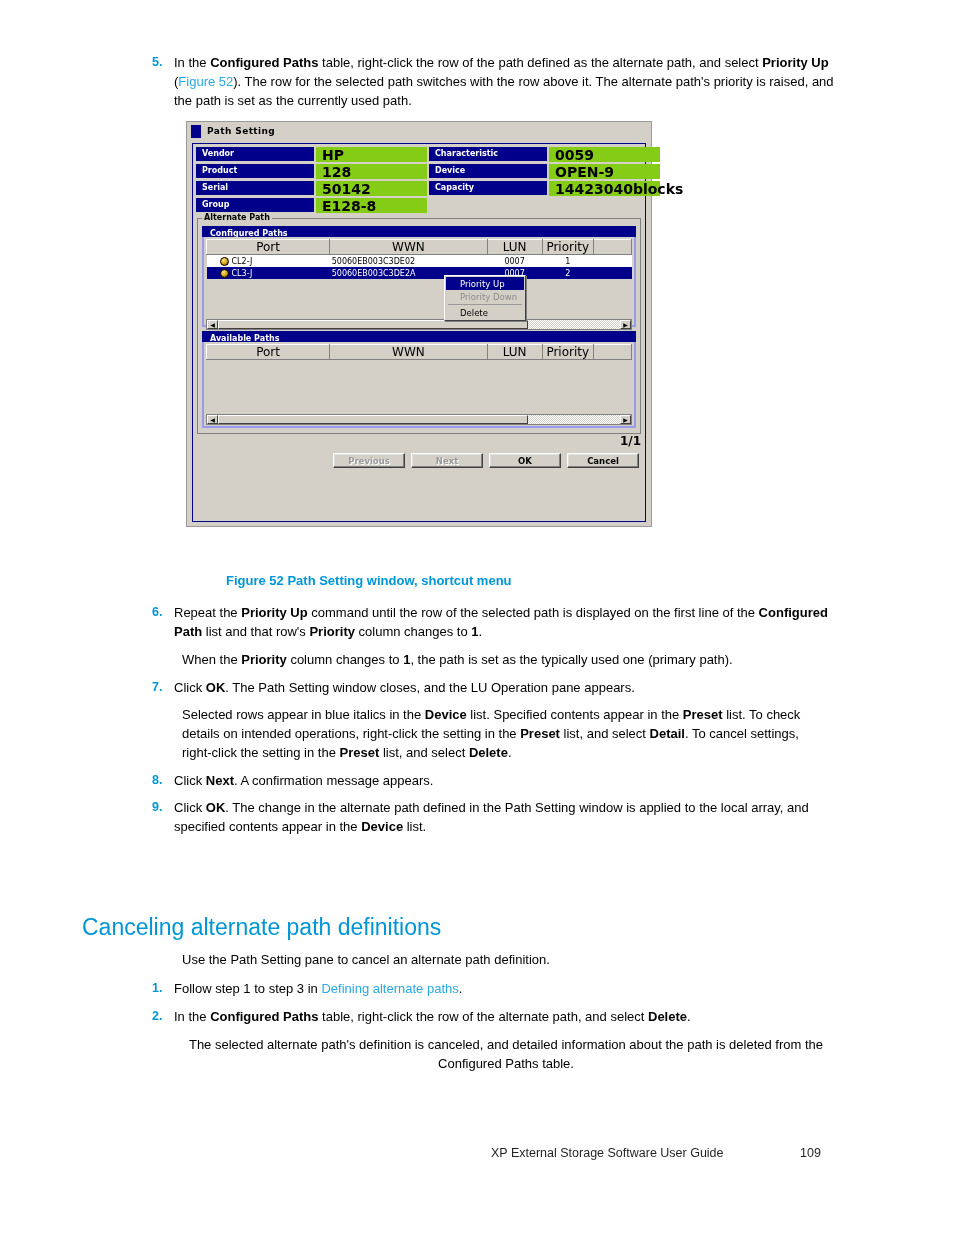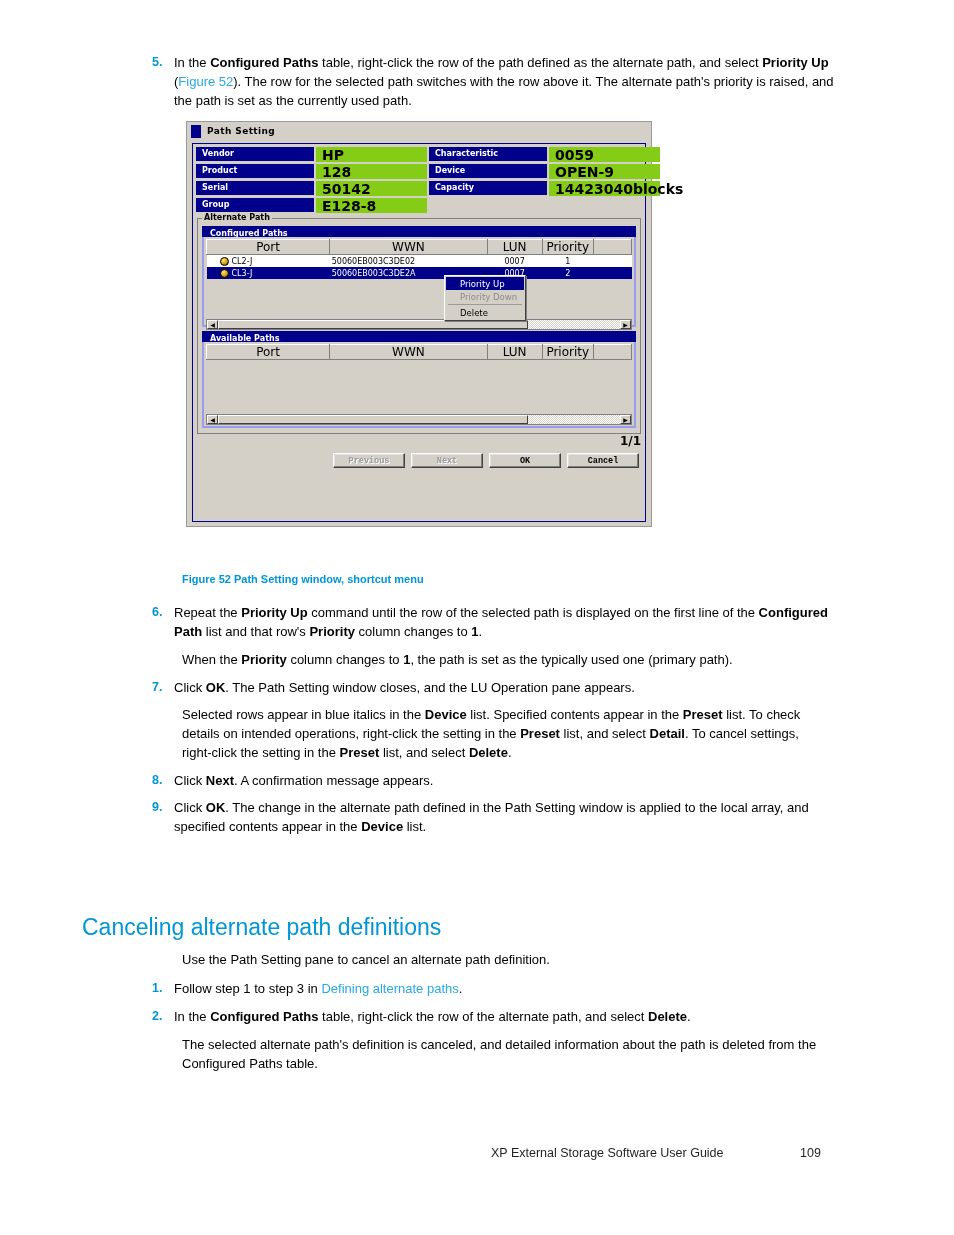--- a/index.html
+++ b/index.html
@@ -49,21 +49,22 @@
     font-size: 13px;
     line-height: 19px;
     color: #000;
   }
   b { font-weight: bold; }
   .lnk { color: #29a9e0; }
   .figcap {
     position: absolute;
     color: #0096d6;
     font-weight: bold;
-    font-size: 11px;
+    font-size: 13px;
+    margin-left: 44px;
   }
   .h1 {
     position: absolute;
     color: #0096d6;
     font-size: 23px;
     font-weight: normal;
     letter-spacing: 0px;
   }
   .footer {
     position: absolute;
@@ -306,21 +307,20 @@
     font-weight: bold;
     padding: 1px 4px 0 0;
     margin-top: -1px;
   }
 
   .btnrow {
     display: flex;
     justify-content: flex-end;
     gap: 6px;
     padding: 5px 6px 4px 4px;
-    font-family: Liberation Mono, monospace;
   }
   .wbtn {
     width: 72px;
     height: 15px;
     background: #d4d0c8;
     border: 1px solid #ffffff;
     border-right-color: #404040;
     border-bottom-color: #404040;
     box-shadow: inset -1px -1px 0 #808080, inset 1px 1px 0 #dfdfdf;
     font-size: 8.5px;
@@ -521,18 +521,18 @@
   <div class="step" style="left:152px; top:979px; width:690px;">
     <span class="step-num">1.</span>
     <span class="step-body">Follow step 1 to step 3 in <span class="lnk">Defining alternate paths</span>.</span>
   </div>
 
   <div class="step" style="left:152px; top:1007px; width:690px;">
     <span class="step-num">2.</span>
     <span class="step-body">In the <b>Configured Paths</b> table, right-click the row of the alternate path, and select <b>Delete</b>.</span>
   </div>
 
-  <div class="para" style="left:182px; top:1035px; width:648px;">The selected alternate path's definition is canceled, and detailed information about the path is deleted from the Configured Paths table.</div>
+  <div class="para" style="left:182px; top:1035px; width:648px;text-align:center;">The selected alternate path's definition is canceled, and detailed information about the path is deleted from the Configured Paths table.</div>
 
   <div class="footer" style="left:491px; top:1146px;">XP External Storage Software User Guide</div>
   <div class="footer pg" style="left:800px; top:1146px;">109</div>
 
 </div>
 
 </body></html>

